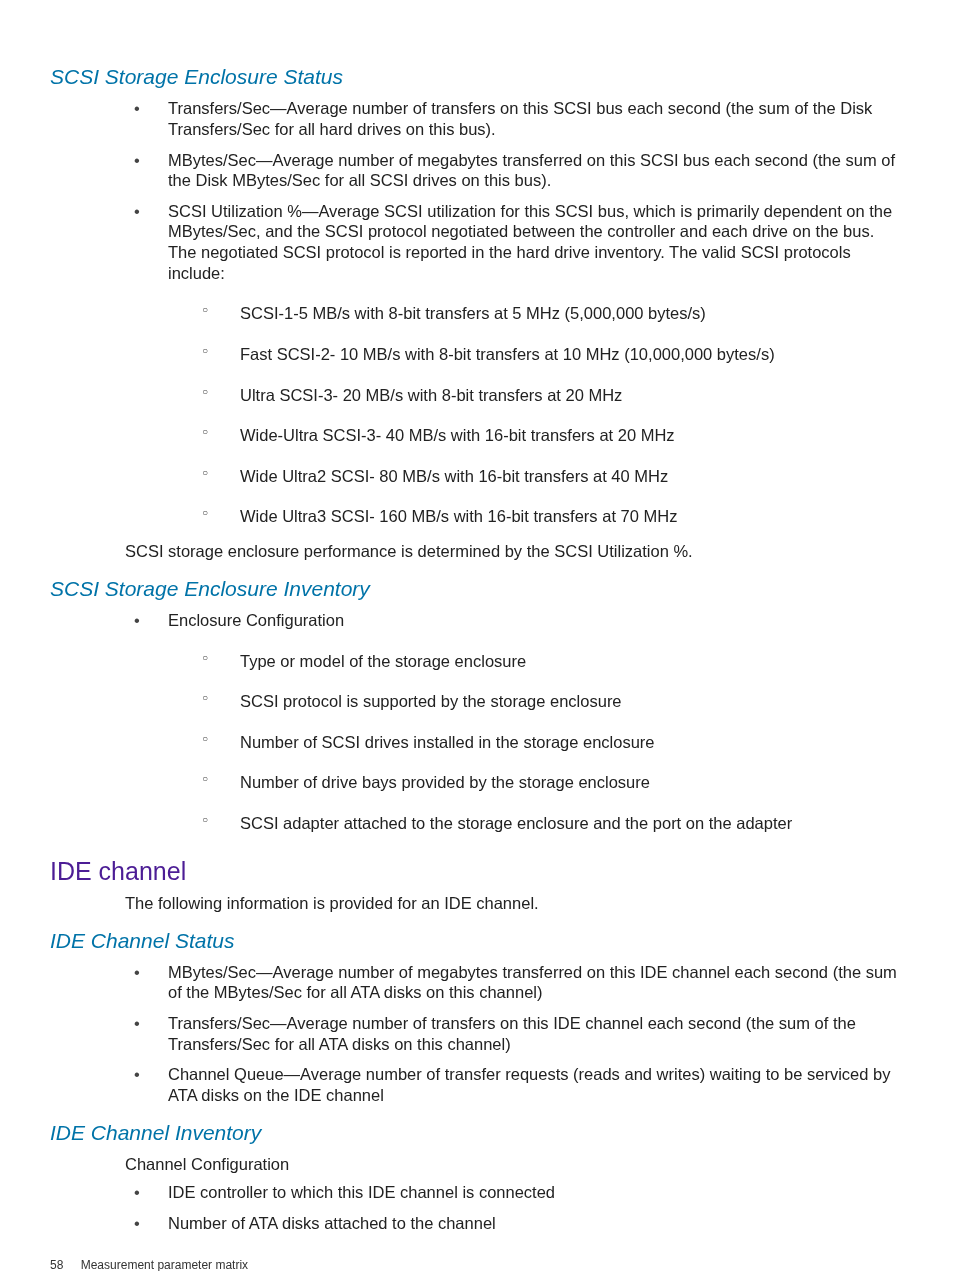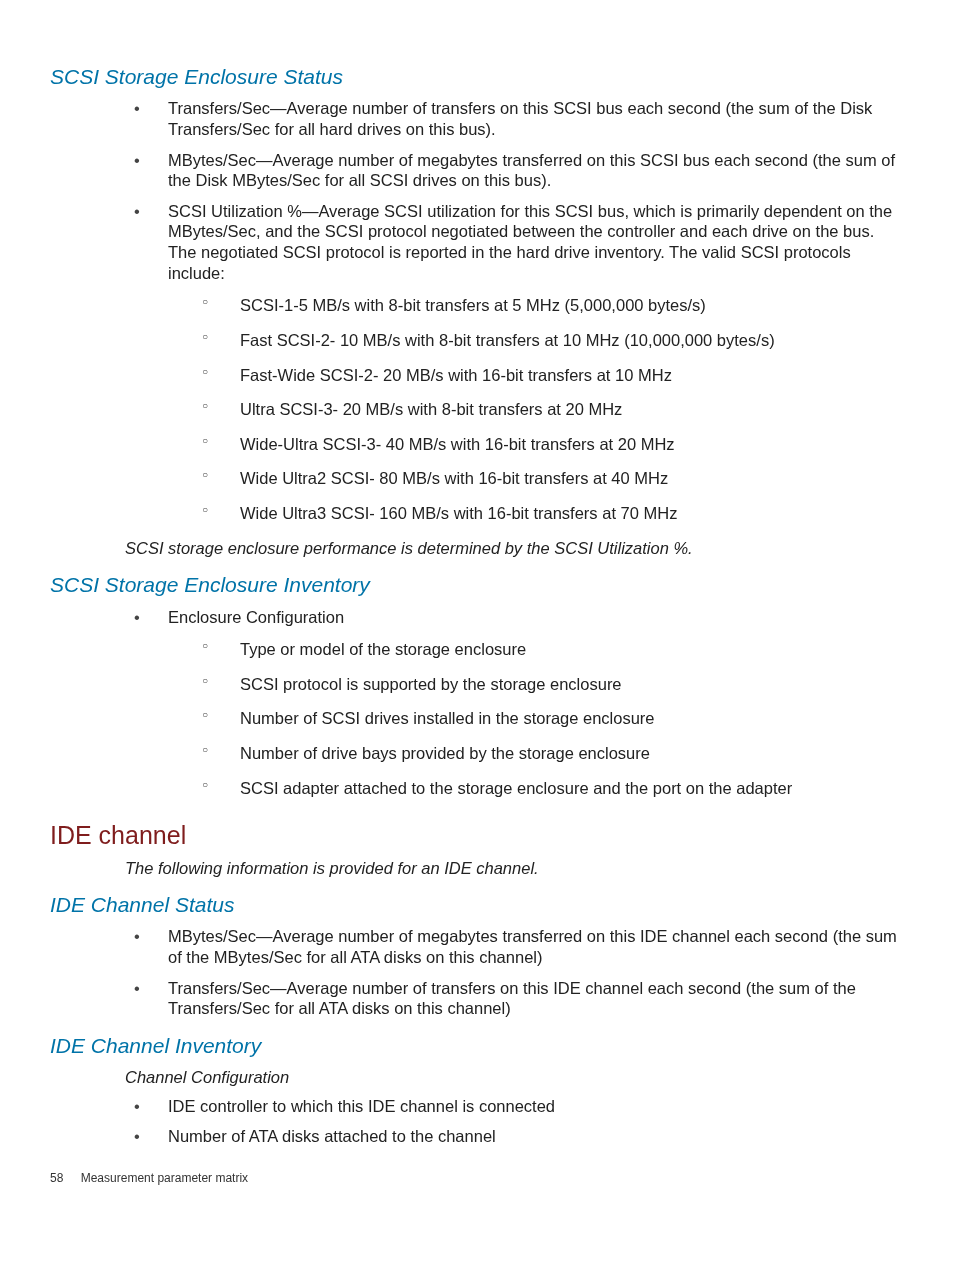--- a/index.html
+++ b/index.html
@@ -9,21 +9,21 @@
     color: #222;
     max-width: 954px;
     margin: 0;
     padding: 50px 50px 30px 50px;
     box-sizing: border-box;
   }
   h2.section-main {
     font-family: Arial, Helvetica, sans-serif;
     font-weight: 300;
     font-size: 25px;
-    color: #7f1d1d;
+    color: #4c1d95;
     margin: 22px 0 6px 0;
   }
   h3.section-sub {
     font-family: Arial, Helvetica, sans-serif;
     font-weight: 300;
     font-size: 21px;
     color: #0073a8;
     margin: 14px 0 8px 0;
     font-style: italic;
   }
@@ -46,53 +46,52 @@
   }
   ul.circles {
     list-style: none;
     padding-left: 0;
     margin: 12px 0 4px 34px;
   }
   ul.circles > li {
     position: relative;
     padding-left: 38px;
     margin-bottom: 14px;
+    margin-top: 20px;
   }
   ul.circles > li::before {
     content: "○";
     position: absolute;
     left: 0;
     top: 1px;
     font-size: 10px;
     color: #444;
   }
   p.para {
     margin: 2px 0 8px 75px;
-    font-style: italic;
   }
   .footer {
     font-size: 12px;
     color: #333;
     margin-top: 24px;
   }
   .footer .pn { margin-right: 14px; }
 </style>
 </head>
 <body>
 
 <h3 class="section-sub">SCSI Storage Enclosure Status</h3>
 <ul class="bullets">
   <li>Transfers/Sec—Average number of transfers on this SCSI bus each second (the sum of the Disk Transfers/Sec for all hard drives on this bus).</li>
   <li>MBytes/Sec—Average number of megabytes transferred on this SCSI bus each second (the sum of the Disk MBytes/Sec for all SCSI drives on this bus).</li>
   <li>
     <span>SCSI Utilization %—Average SCSI utilization for this SCSI bus, which is primarily dependent on the MBytes/Sec, and the SCSI protocol negotiated between the controller and each drive on the bus. The negotiated SCSI protocol is reported in the hard drive inventory. The valid SCSI protocols include:</span>
     <ul class="circles">
       <li>SCSI-1-5 MB/s with 8-bit transfers at 5 MHz (5,000,000 bytes/s)</li>
       <li>Fast SCSI-2- 10 MB/s with 8-bit transfers at 10 MHz (10,000,000 bytes/s)</li>
-      <li>Fast-Wide SCSI-2- 20 MB/s with 16-bit transfers at 10 MHz</li>
       <li>Ultra SCSI-3- 20 MB/s with 8-bit transfers at 20 MHz</li>
       <li>Wide-Ultra SCSI-3- 40 MB/s with 16-bit transfers at 20 MHz</li>
       <li>Wide Ultra2 SCSI- 80 MB/s with 16-bit transfers at 40 MHz</li>
       <li>Wide Ultra3 SCSI- 160 MB/s with 16-bit transfers at 70 MHz</li>
     </ul>
   </li>
 </ul>
 <p class="para">SCSI storage enclosure performance is determined by the SCSI Utilization %.</p>
 
 <h3 class="section-sub">SCSI Storage Enclosure Inventory</h3>
@@ -109,20 +108,21 @@
   </li>
 </ul>
 
 <h2 class="section-main">IDE channel</h2>
 <p class="para">The following information is provided for an IDE channel.</p>
 
 <h3 class="section-sub">IDE Channel Status</h3>
 <ul class="bullets">
   <li>MBytes/Sec—Average number of megabytes transferred on this IDE channel each second (the sum of the MBytes/Sec for all ATA disks on this channel)</li>
   <li>Transfers/Sec—Average number of transfers on this IDE channel each second (the sum of the Transfers/Sec for all ATA disks on this channel)</li>
+  <li>Channel Queue—Average number of transfer requests (reads and writes) waiting to be serviced by ATA disks on the IDE channel</li>
 </ul>
 
 <h3 class="section-sub">IDE Channel Inventory</h3>
 <p class="para">Channel Configuration</p>
 <ul class="bullets">
   <li>IDE controller to which this IDE channel is connected</li>
   <li>Number of ATA disks attached to the channel</li>
 </ul>
 
 <div class="footer">

